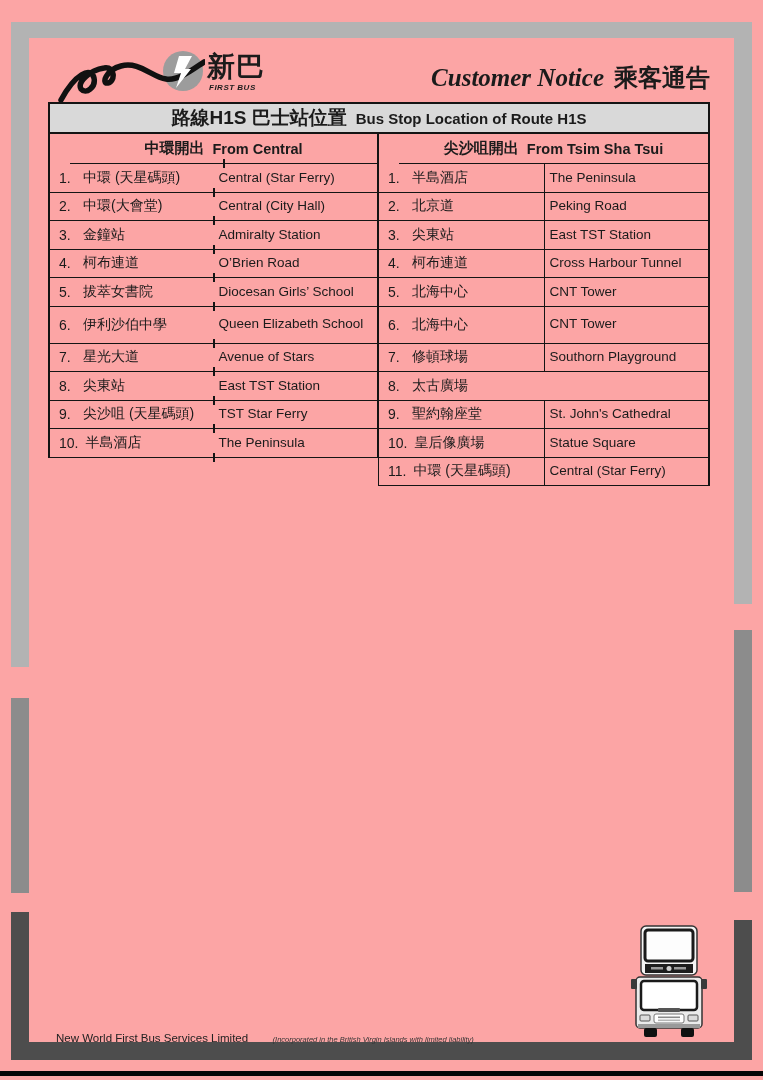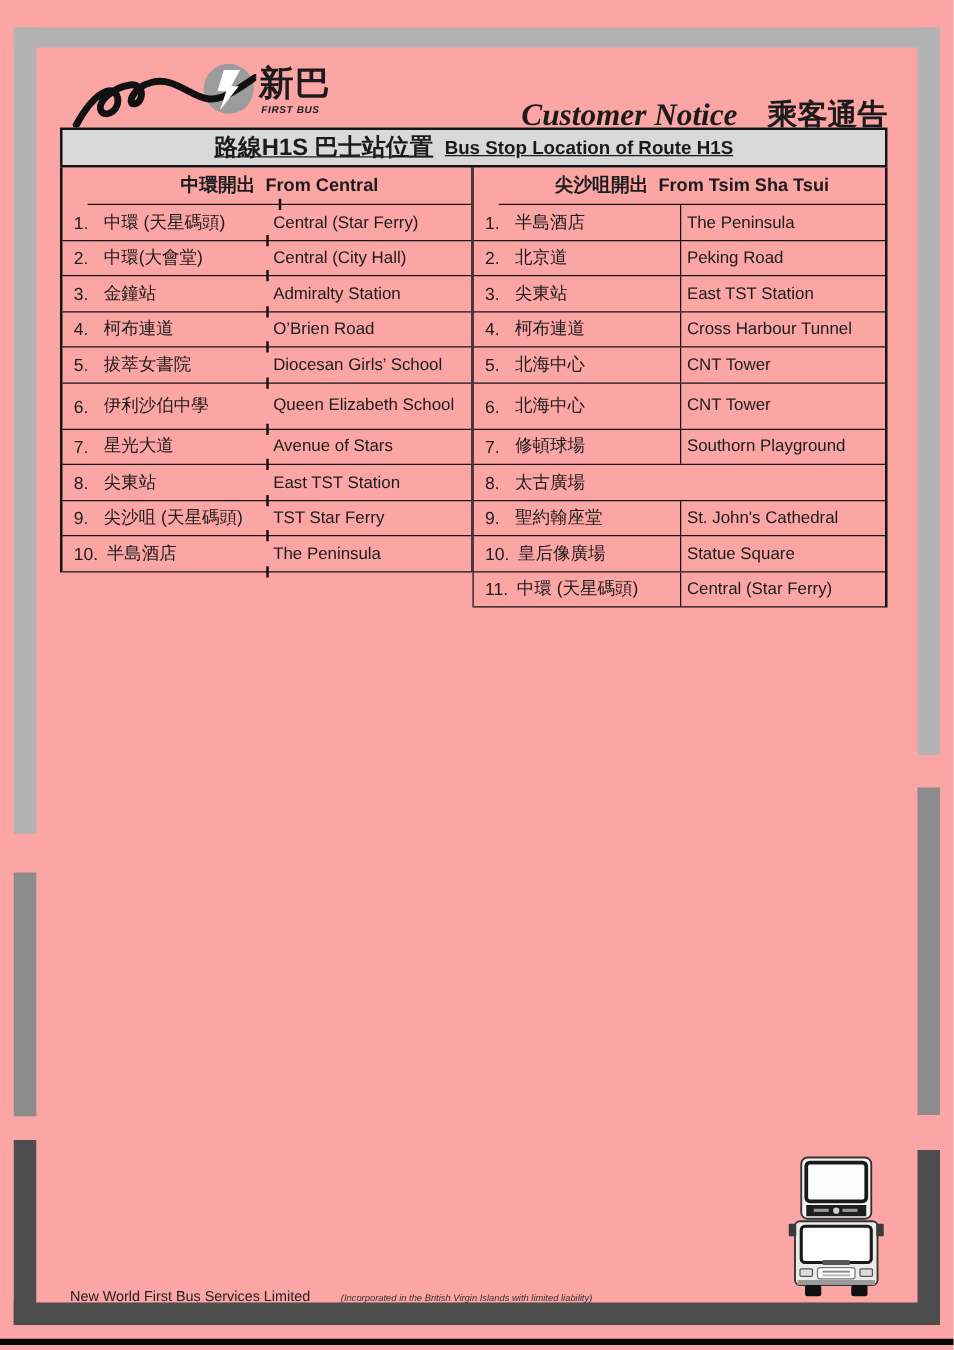--- a/index.html
+++ b/index.html
@@ -16,28 +16,28 @@
   .bar-left-dark{left:11px;top:912px;width:18px;height:148px;background:#4d4d4d;}
   .bar-right-dark{left:734px;top:920px;width:18px;height:140px;background:#4d4d4d;}
   .bar-bottom-dark{left:11px;top:1042px;width:741px;height:18px;background:#4d4d4d;}
   .bottom-black-line{left:0;top:1071px;width:763px;height:5px;background:#050505;}
 
   
   .logo{position:absolute;left:55px;top:48px;width:250px;height:58px;}
   .logo svg{position:absolute;left:0;top:2px;}
   .brand-zh{position:absolute;left:152px;top:0px;font-size:28px;font-weight:bold;letter-spacing:1px;}
   .brand-en{position:absolute;left:154px;top:35px;font-size:8px;font-weight:bold;font-style:italic;letter-spacing:.5px;}
-  .notice-title{position:absolute;right:53px;top:76px;display:flex;align-items:baseline;gap:24px;white-space:nowrap;justify-content:space-between;}
+  .notice-title{position:absolute;right:53px;top:62px;display:flex;align-items:baseline;gap:10px;white-space:nowrap;justify-content:space-between;}
   .notice-en{font-family:"Liberation Serif","DejaVu Serif",serif;font-style:italic;font-weight:bold;font-size:25px;}
   .notice-zh{font-size:24px;font-weight:bold;}
 
   
   .stop-table{position:absolute;left:48px;top:102px;width:662px;}
   .title-row{box-sizing:border-box;height:32px;background:#d9d9d9;border:2px solid #141414;
-             display:flex;align-items:center;justify-content:center;gap:9px;text-decoration:underline;}
+             display:flex;align-items:center;justify-content:center;gap:9px;}
   .title-zh{font-size:19px;font-weight:bold;}
   .title-en{font-size:15px;font-weight:bold;}
   .halves{display:flex;align-items:flex-start;}
   .half{box-sizing:border-box;}
   .half-left{width:330px;border-left:2px solid #141414;border-right:1.5px solid #141414;}
   .half-right{width:332px;border-right:2px solid #141414;border-left:1.5px solid #141414;}
   .col-header{box-sizing:border-box;height:30px;border-bottom:1.5px solid #141414;
               display:flex;align-items:center;justify-content:center;gap:8px;position:relative;margin-left:20px;}
   .col-header .h-zh{font-size:15px;font-weight:bold;}
   .col-header .h-en{font-size:14.5px;font-weight:bold;}

